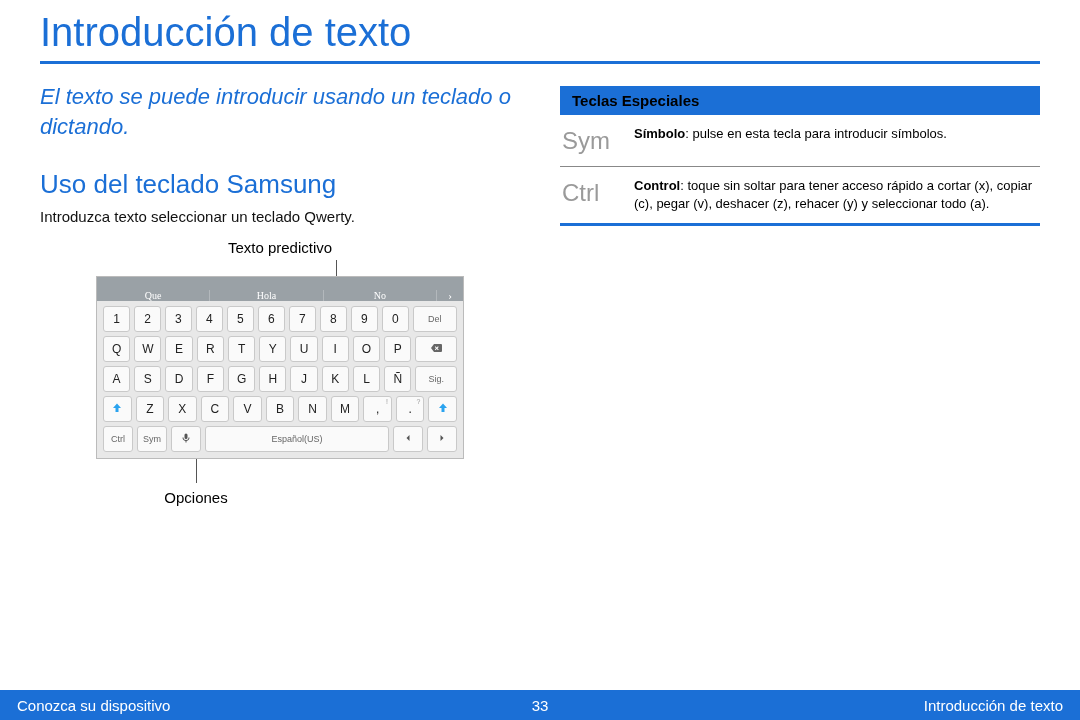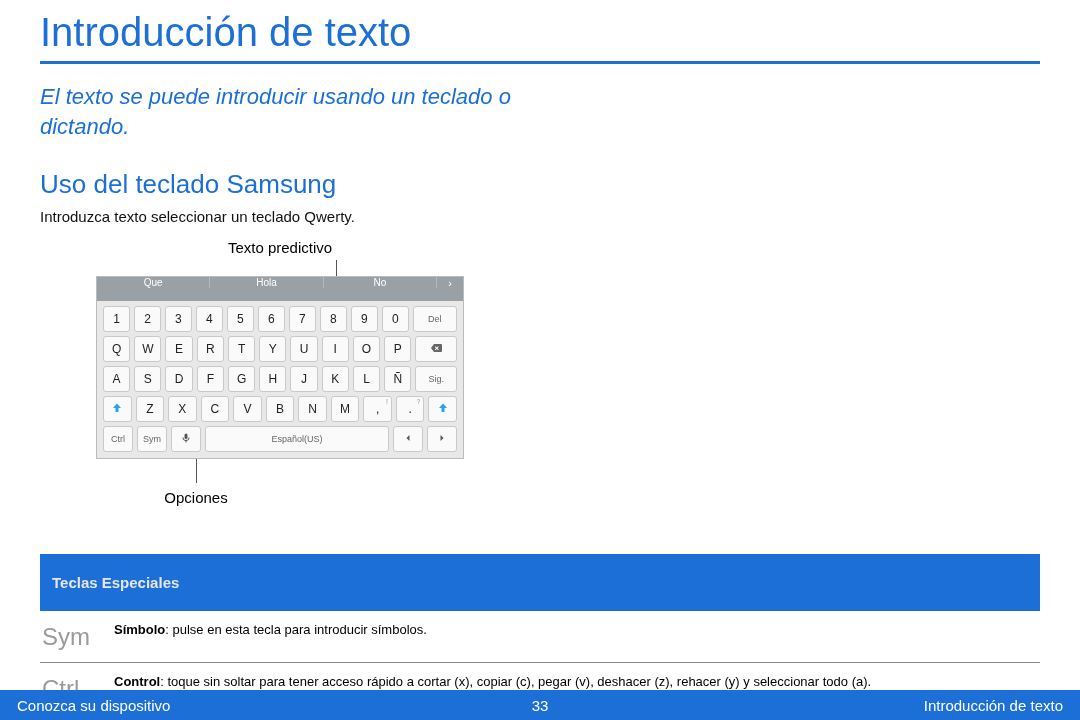--- a/index.html
+++ b/index.html
@@ -1,51 +1,51 @@
 <!DOCTYPE html>
 <html><head>
 <meta charset="utf-8">
 <style>
   * { box-sizing: border-box; margin: 0; padding: 0; }
   html, body { width: 1080px; height: 720px; font-family: Arial, Helvetica, sans-serif; background: #fff; color: #000; }
   .page { position: relative; width: 1080px; height: 720px; padding: 10px 40px 0 40px; }
   .title { font-size: 40px; font-weight: 400; color: #1b6fd6; padding-bottom: 6px; border-bottom: 3px solid #1b6fd6; margin-bottom: 18px; }
-  .columns { display: flex; gap: 40px; flex-direction: column; }
+  .columns { display: flex; gap: 40px; }
   .col-left { width: 480px; }
   .col-right { flex: 1; }
   .intro { font-size: 22px; font-style: italic; color: #1b6fd6; line-height: 1.35; margin-bottom: 28px; }
   .h2 { font-size: 26px; font-weight: 400; color: #1b6fd6; margin-bottom: 8px; }
   .body-text { font-size: 15px; color: #111; margin-bottom: 14px; }
   .callout-top, .callout-bottom { font-size: 15px; text-align: center; }
   .callout-top { margin: 0 0 4px 0; }
   .callout-bottom { margin: 6px 0 4px 0; }
   .kb-wrap { display: flex; flex-direction: column; align-items: center; }
   .leader-top { width: 1px; height: 16px; background: #555; margin-left: 112px; }
   .leader-bottom { width: 1px; height: 24px; background: #555; margin-left: -168px; }
 
   .keyboard { width: 368px; border: 1px solid #bbb; background: #e8e8e8; font-size: 11px; color: #333; user-select: none; }
-  .kb-sugbar { display: flex; align-items: flex-start; background: #9aa1a6; height: 24px; }
+  .kb-sugbar { display: flex; align-items: flex-end; background: #9aa1a6; height: 24px; font-family: Liberation Serif, serif; }
   .kb-sug { flex: 1; display: flex; align-items: center; justify-content: center; color: #fff; font-size: 10px; border-right: 1px solid rgba(255,255,255,.25); }
   .kb-sug:last-of-type { border-right: none; }
   .kb-more { width: 26px; display: flex; align-items: center; justify-content: center; color: #fff; }
   .kb-rows { padding: 5px 6px 6px 6px; }
   .kb-row { display: flex; gap: 4px; margin-bottom: 4px; justify-content: center; }
   .kb-row:last-child { margin-bottom: 0; }
   .key { background: #fafafa; border: 1px solid #c9c9c9; border-radius: 3px; height: 26px; display: flex; align-items: center; justify-content: center; font-size: 12px; color: #222; position: relative; }
   .key.num { width: 28px; }
   .key.letter { width: 30px; }
   .key.wide { width: 46px; font-size: 9px; color: #666; }
   .key.shift { width: 30px; color: #2aa3ef; }
   .key.small { font-size: 9px; color: #666; }
   .key.space { flex: 1; font-size: 9px; color: #666; }
   .key.nav { width: 30px; }
   .key .sup { position: absolute; top: 1px; right: 3px; font-size: 7px; color: #999; }
   .key svg { width: 12px; height: 12px; }
 
-  .box-head { background: #1b6fd6; color: #e5e5e5; font-weight: bold; font-size: 15px; padding: 20px 12px; margin-top: 4px; }
+  .box-head { background: #1b6fd6; color: #000000; font-weight: bold; font-size: 15px; padding: 6px 12px; margin-top: 4px; }
   .tk-row { display: flex; gap: 12px; padding: 10px 6px 10px 2px; border-bottom: 1px solid #888; align-items: flex-start; }
   .tk-row:last-of-type { border-bottom: 3px solid #1b6fd6; }
   .tk-key { font-size: 24px; color: #9a9a9a; width: 60px; flex-shrink: 0; line-height: 1.2; padding-top: 2px; }
   .tk-desc { font-size: 13px; line-height: 1.4; }
   .tk-desc b { font-weight: bold; }
 
   .footer { position: absolute; left: 0; right: 0; bottom: 0; height: 30px; background: #1b6fd6; color: #fff; display: flex; align-items: center; justify-content: space-between; padding: 0 17px; font-size: 15px; }
   .footer .center { position: absolute; left: 50%; transform: translateX(-50%); }
 </style>
 </head>

